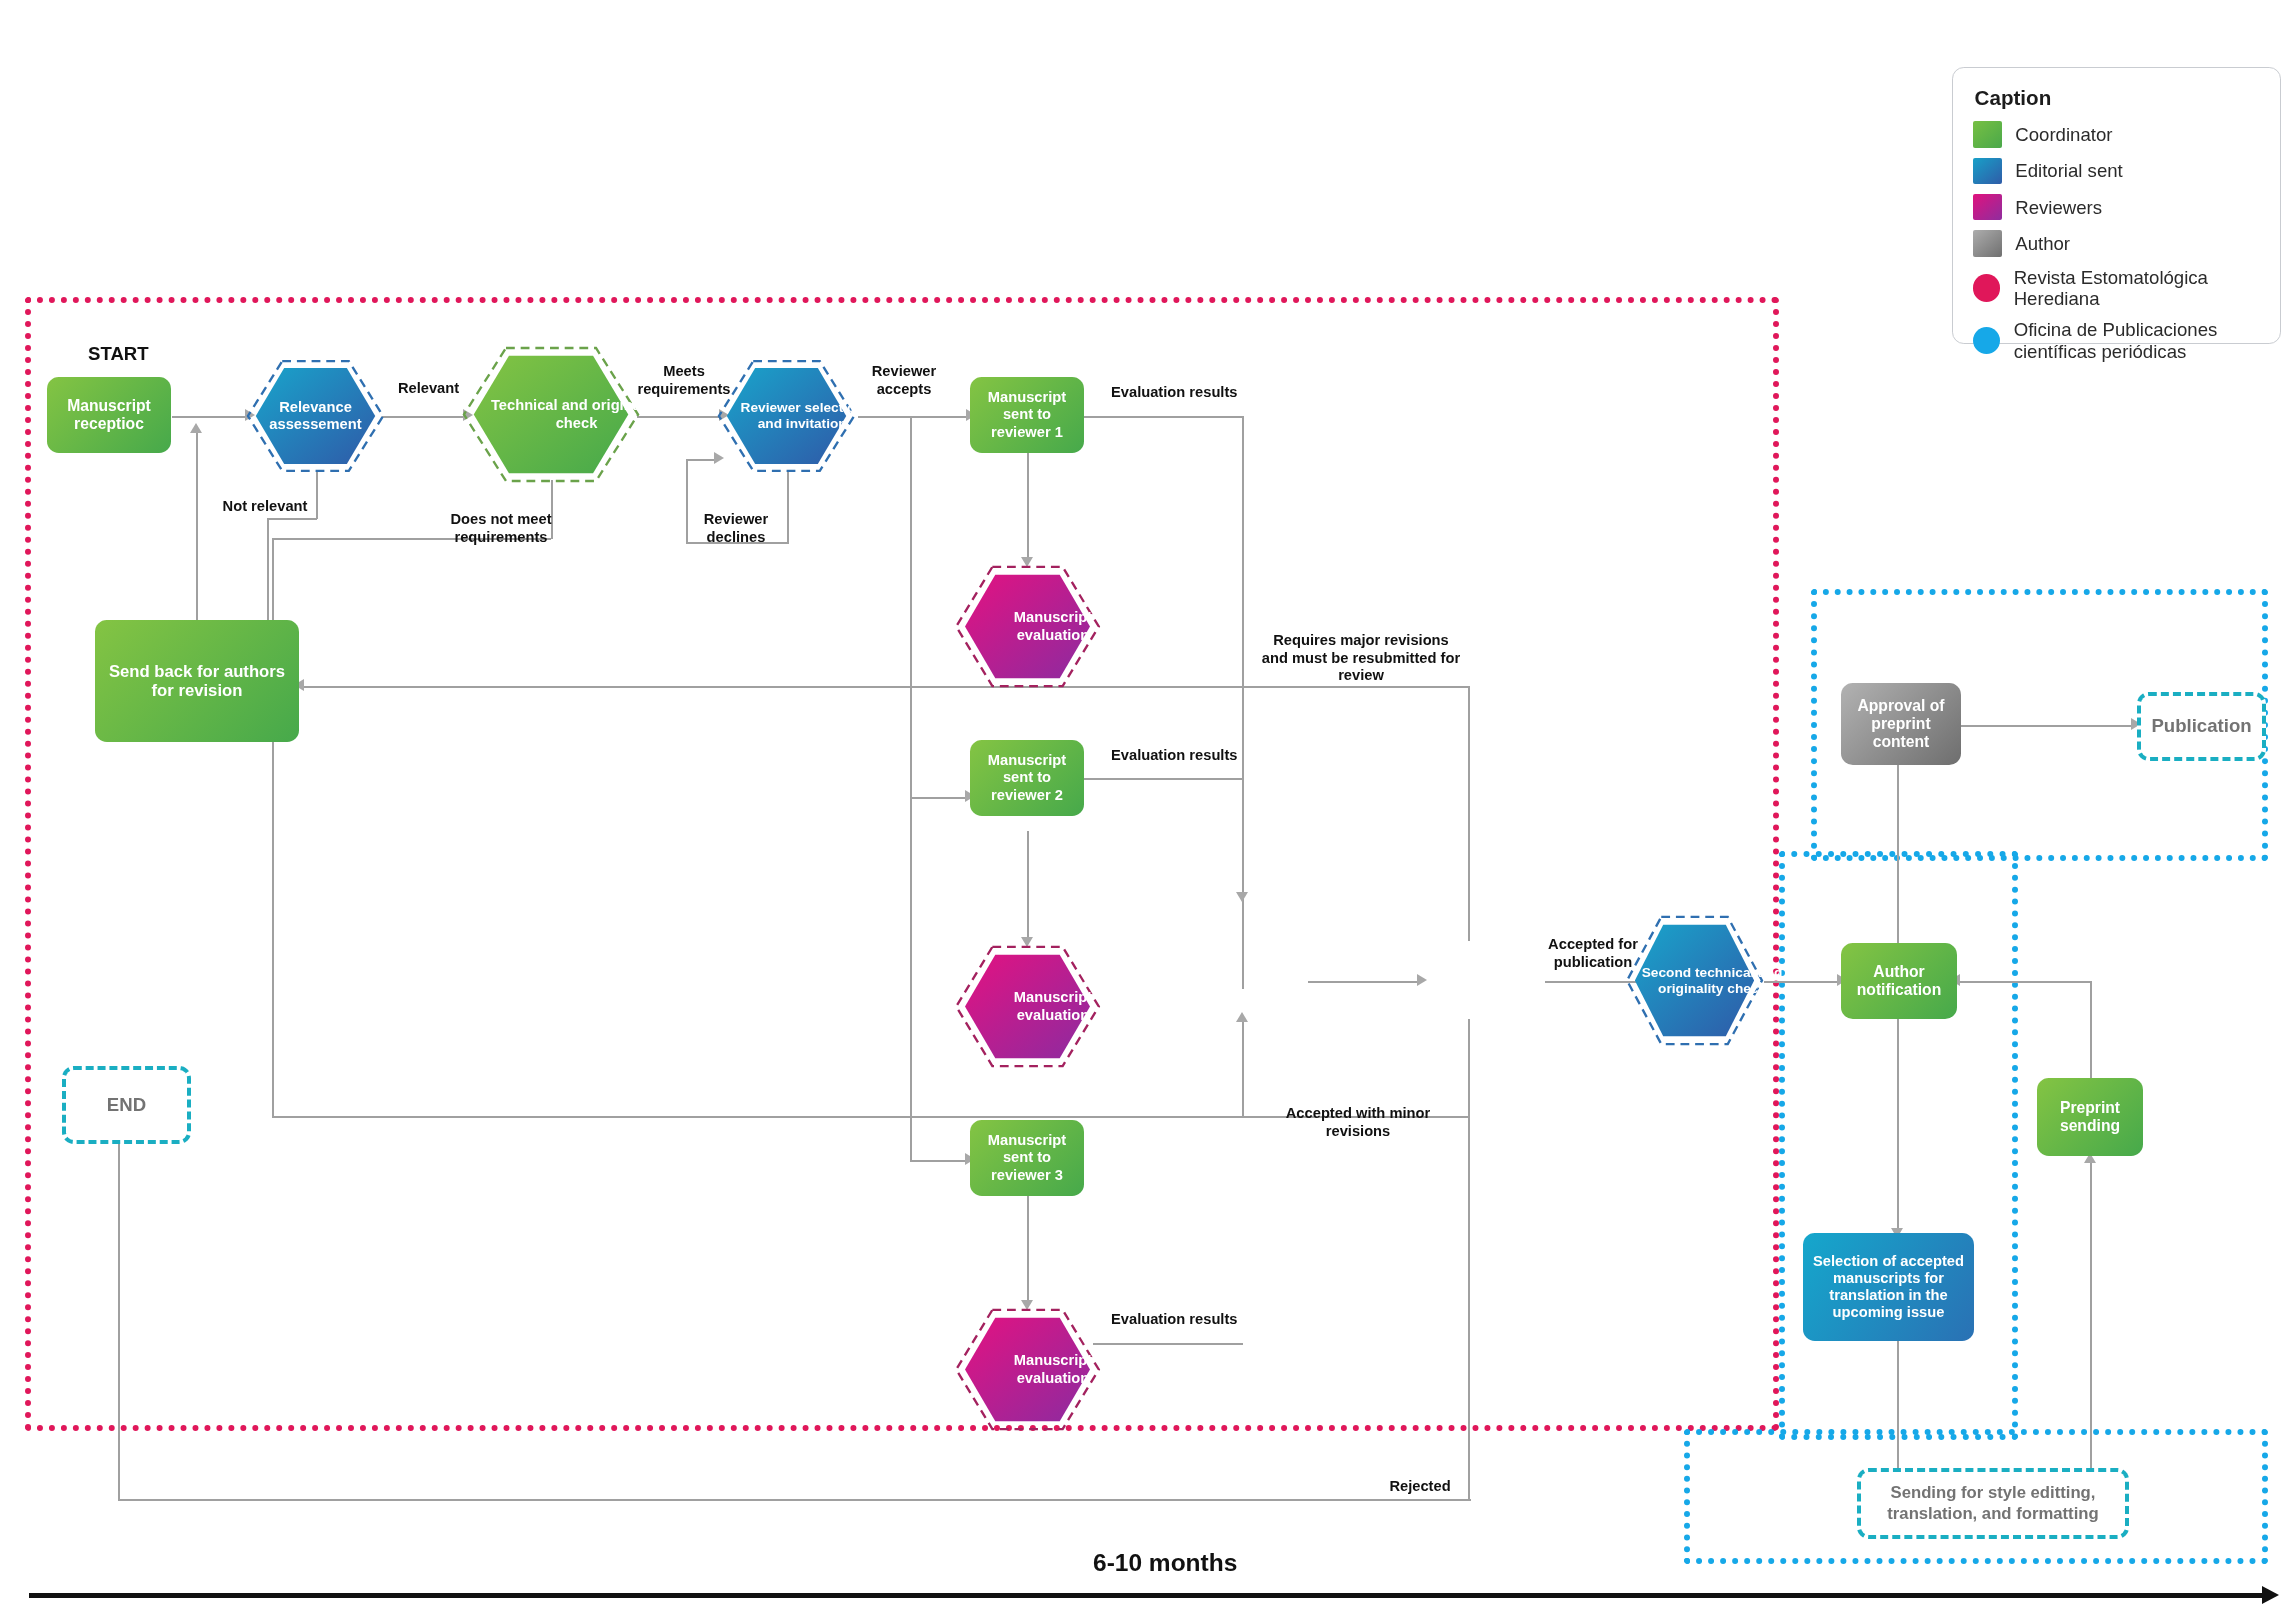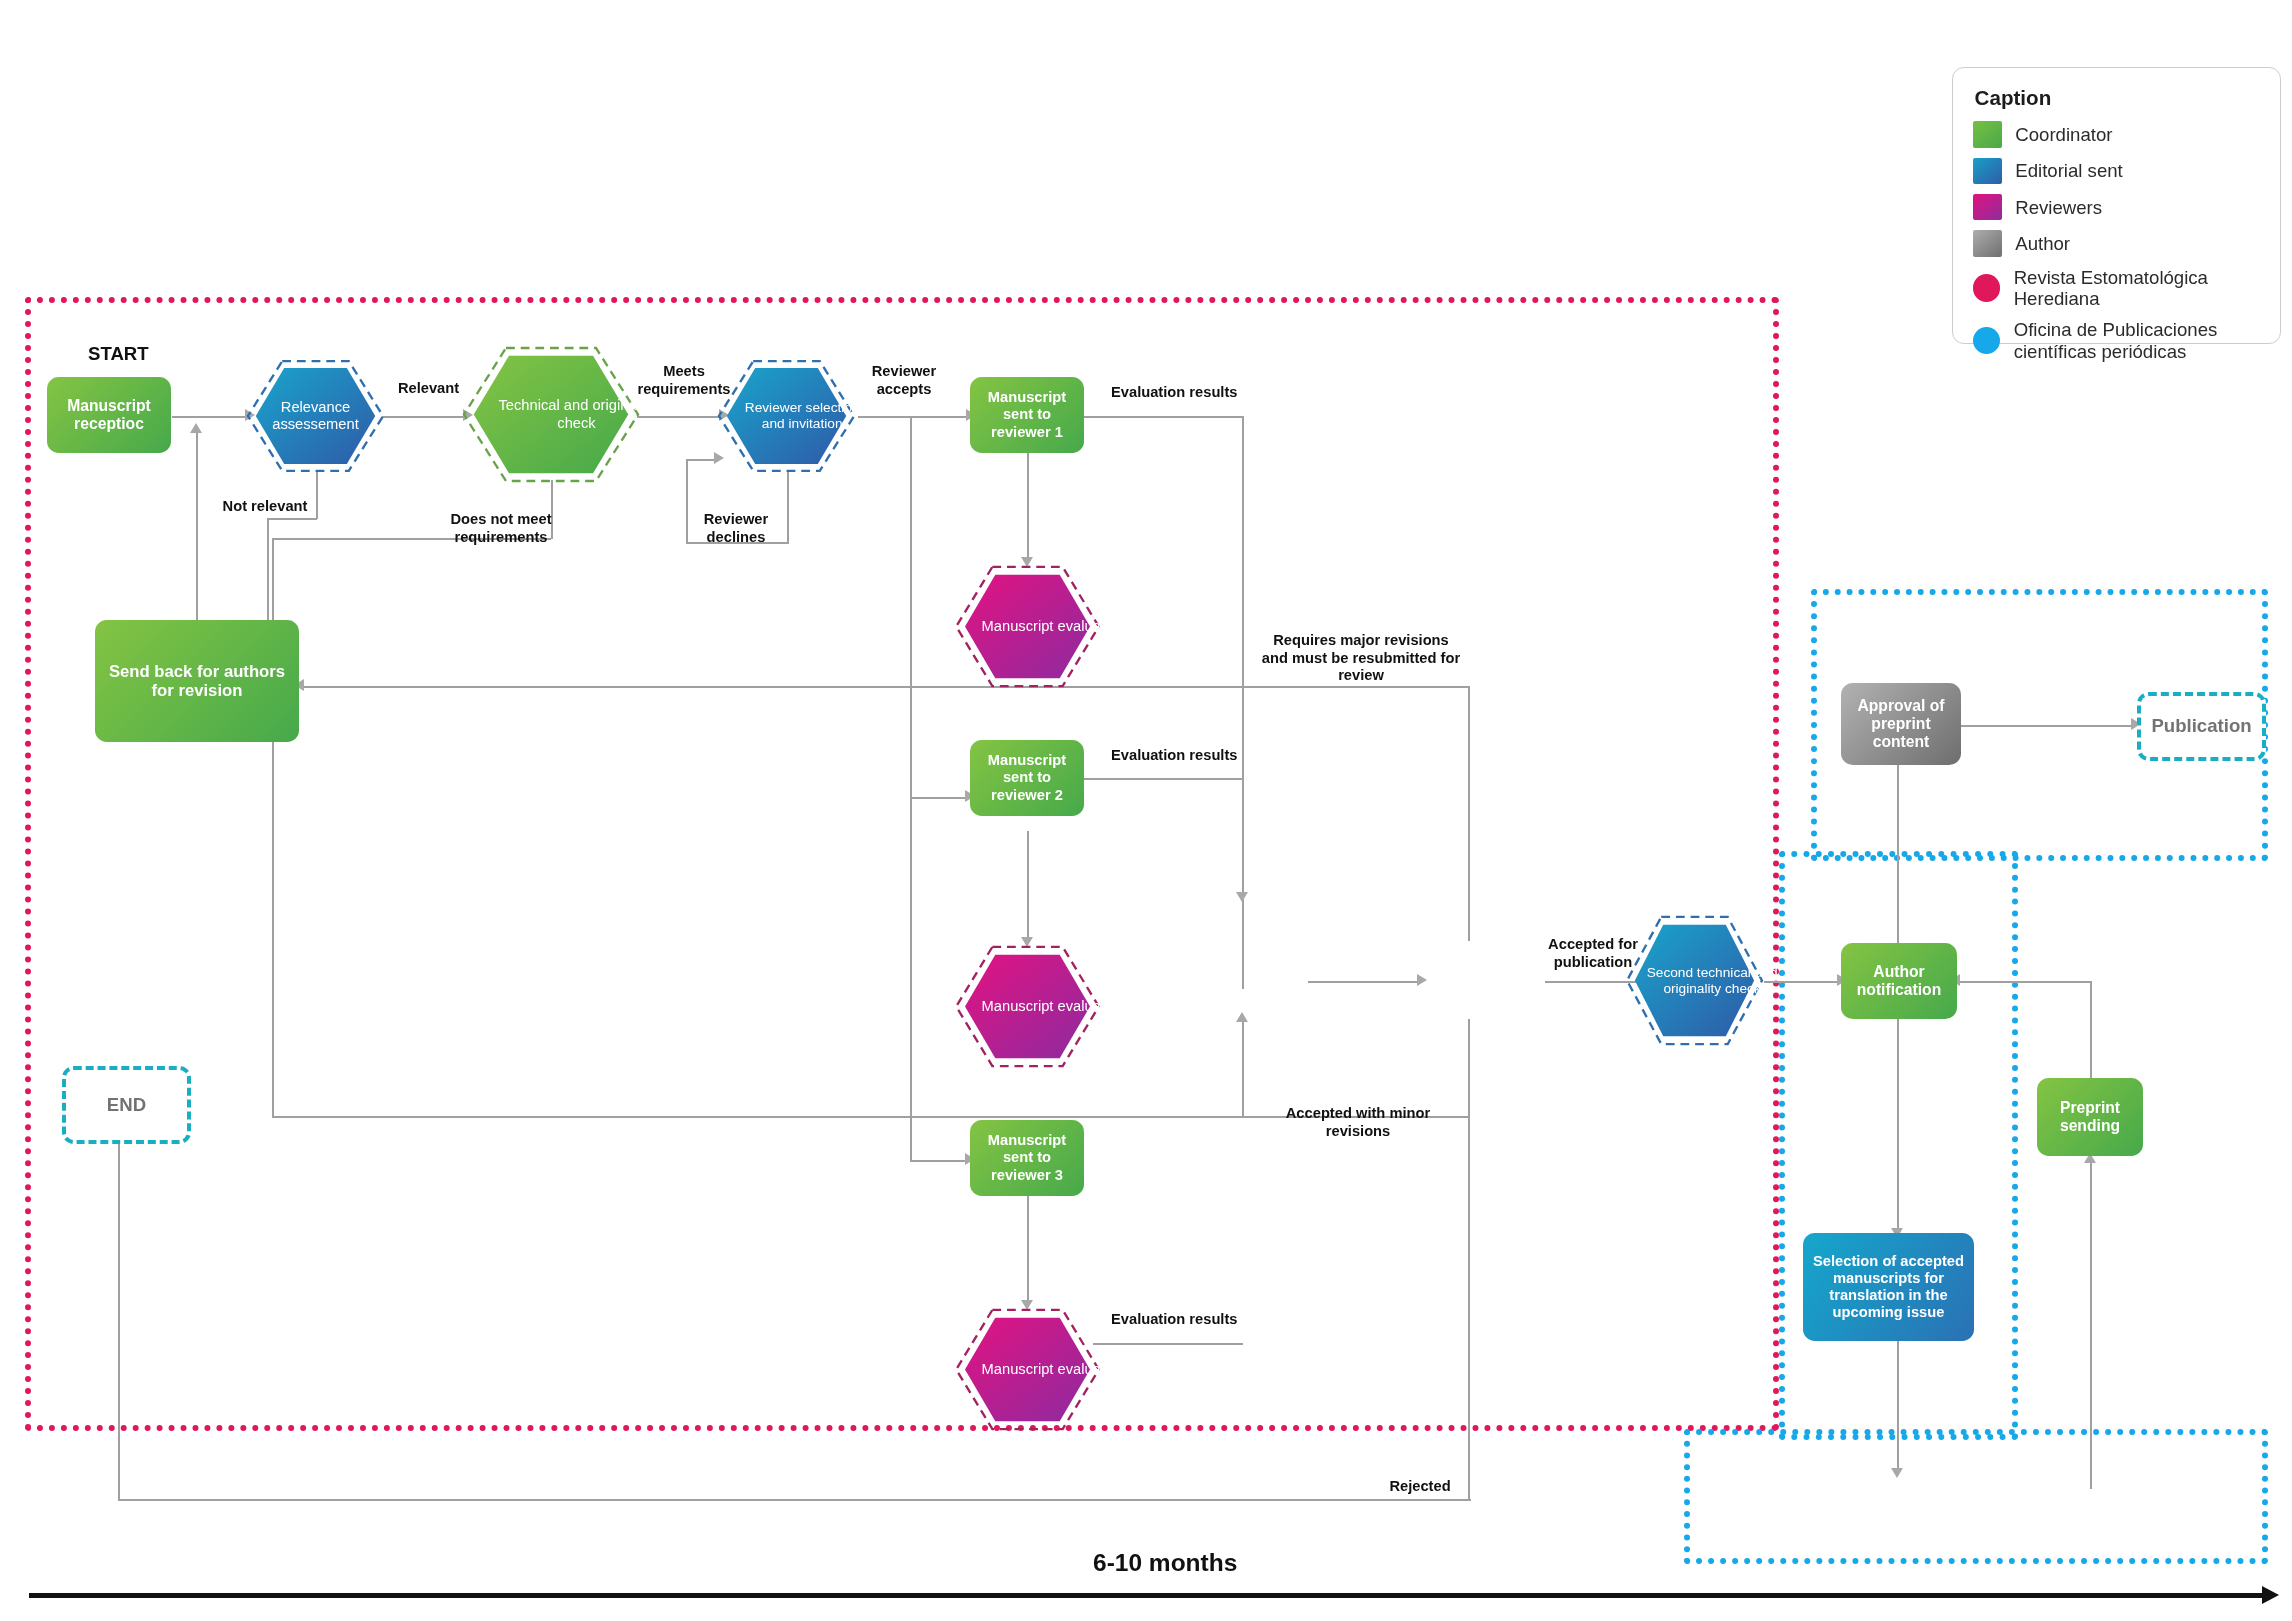--- a/index.html
+++ b/index.html
@@ -33,21 +33,21 @@
   .rect{border-radius:11.8px;}
   .green{background:linear-gradient(135deg,#84c443 0%,#46a94b 100%);}
   .blue2{background:linear-gradient(125deg,#15a7cc 0%,#2a71b4 100%);}
   .gray{background:linear-gradient(135deg,#b2b2b2 0%,#6e6e6e 100%);}
 
   
   .hexwrap{position:absolute;}
   .hexwrap svg{position:absolute;left:0;top:0;overflow:visible;}
   .hexlabel{position:absolute;left:0;top:0;width:100%;height:100%;
             display:flex;align-items:center;justify-content:center;text-align:center;
-            color:#fff;font-weight:normal;line-height:1.16;pointer-events:none;}
+            color:#fff;font-weight:bold;line-height:1.16;pointer-events:none;}
 
   
   .term{position:absolute;box-sizing:border-box;border-radius:11.8px;background:#fff;
         display:flex;align-items:center;justify-content:center;text-align:center;
         color:#737373;font-weight:bold;line-height:1.2;
         border:4.9px dashed #1aaec2;}
 
   
   .ln{position:absolute;background:#a0a0a0;}
   .lnh{height:1.6px;}
@@ -317,20 +317,21 @@
   <div class="node rect green" style="left:1841px;top:943px;width:116px;height:76px;font-size:15.7px;padding:0 5.9px;">Author notification</div>
 
   <div class="node rect blue2" style="left:1803px;top:1233px;width:171px;height:108px;font-size:14.7px;padding:0 7.8px;">Selection of accepted manuscripts for translation in the upcoming issue</div>
 
   <div class="node rect green" style="left:2037px;top:1078px;width:106px;height:78px;font-size:15.7px;padding:0 5.9px;">Preprint sending</div>
 
   <div class="node rect gray" style="left:1841px;top:683px;width:120px;height:82px;font-size:15.7px;padding:0 5.9px;">Approval of preprint content</div>
 
   <div class="term" style="left:2137px;top:692px;width:129px;height:69px;font-size:18.6px;">Publication</div>
 
+  <div class="term" style="left:1857px;top:1468px;width:272px;height:71px;font-size:16.7px;padding:0 9.8px;">Sending for style editting, translation, and formatting</div>
 
   <div class="elabel" style="left:392px;top:380px;width:73px;">Relevant</div>
   <div class="elabel" style="left:212px;top:498px;width:106px;">Not relevant</div>
   <div class="elabel" style="left:637px;top:363px;width:94px;">Meets requirements</div>
   <div class="elabel" style="left:443px;top:511px;width:116px;">Does not meet requirements</div>
   <div class="elabel" style="left:866px;top:363px;width:76px;">Reviewer accepts</div>
   <div class="elabel" style="left:692px;top:511px;width:88px;">Reviewer declines</div>
   <div class="elabel" style="left:1111px;top:384px;width:137px;text-align:left;">Evaluation results</div>
   <div class="elabel" style="left:1111px;top:747px;width:137px;text-align:left;">Evaluation results</div>
   <div class="elabel" style="left:1111px;top:1311px;width:137px;text-align:left;">Evaluation results</div>

